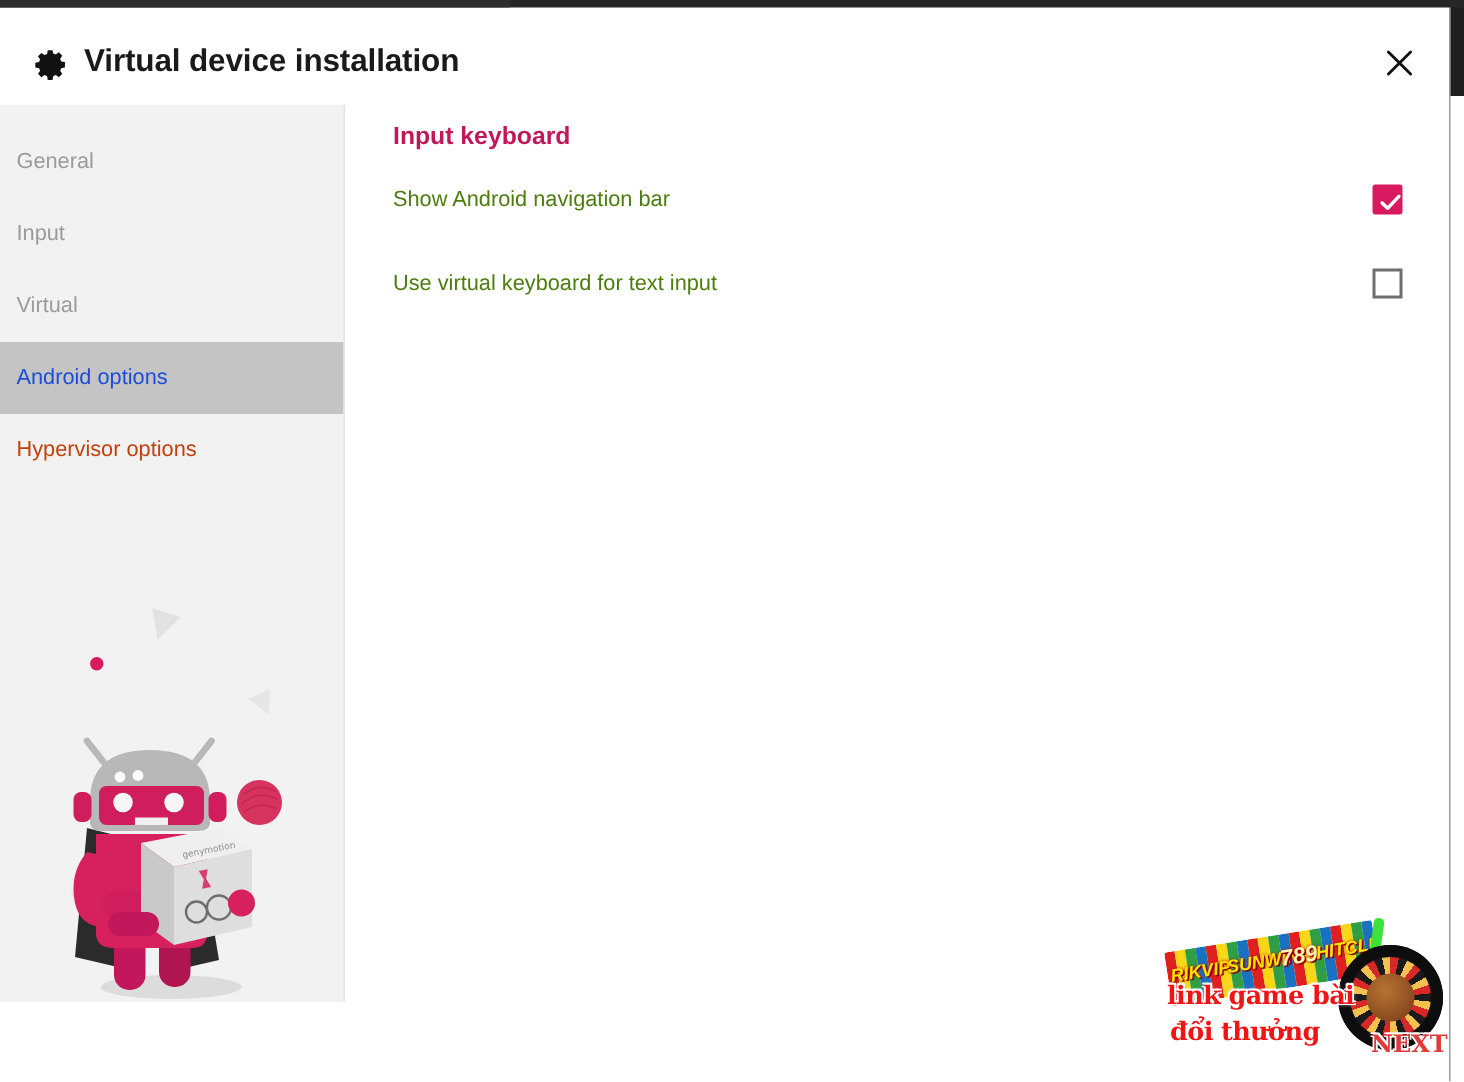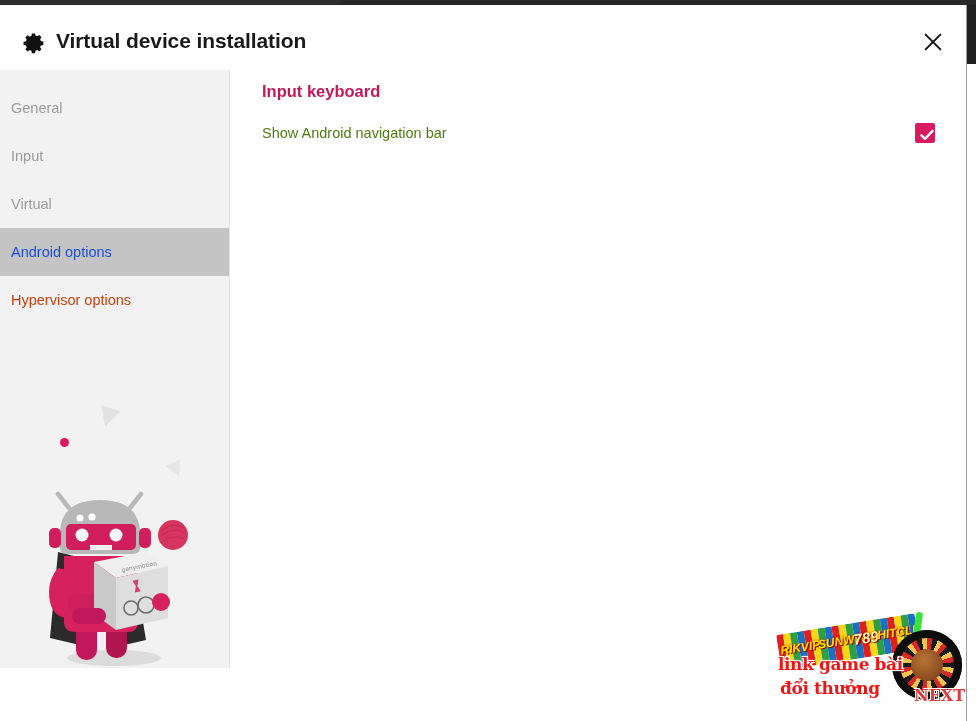--- a/index.html
+++ b/index.html
@@ -421,20 +421,24 @@
       <span class="option-label">Show Android navigation bar</span>
       <span class="checkbox checked">
         <span>
           <svg width="18" height="18" viewBox="0 0 18 18">
             <path d="M3.4 9.3 L7.1 12.8 L14.6 4.9" stroke="#ffffff" stroke-width="2.3" fill="none" stroke-linecap="round" stroke-linejoin="round"></path>
           </svg>
         </span>
       </span>
     </div>
 
+    <div class="option-row r2">
+      <span class="option-label">Use virtual keyboard for text input</span>
+      <span class="checkbox"></span>
+    </div>
   </div>
 
   <div class="watermark">
 
     <div class="wm-banner">
       <div class="wm-stripe" style="left:0;   background:#e01f1f;"></div>
       <div class="wm-stripe" style="left:7px; background:#f7d716;"></div>
       <div class="wm-stripe" style="left:14px;background:#2f9e44;"></div>
       <div class="wm-stripe" style="left:21px;background:#1971c2;"></div>
       <div class="wm-stripe" style="left:28px;background:#e01f1f;"></div>

